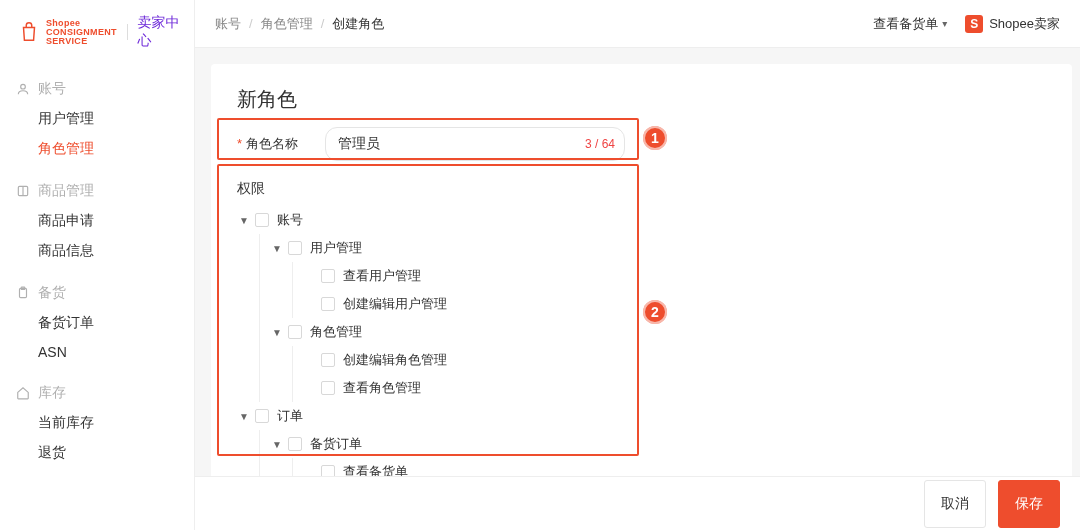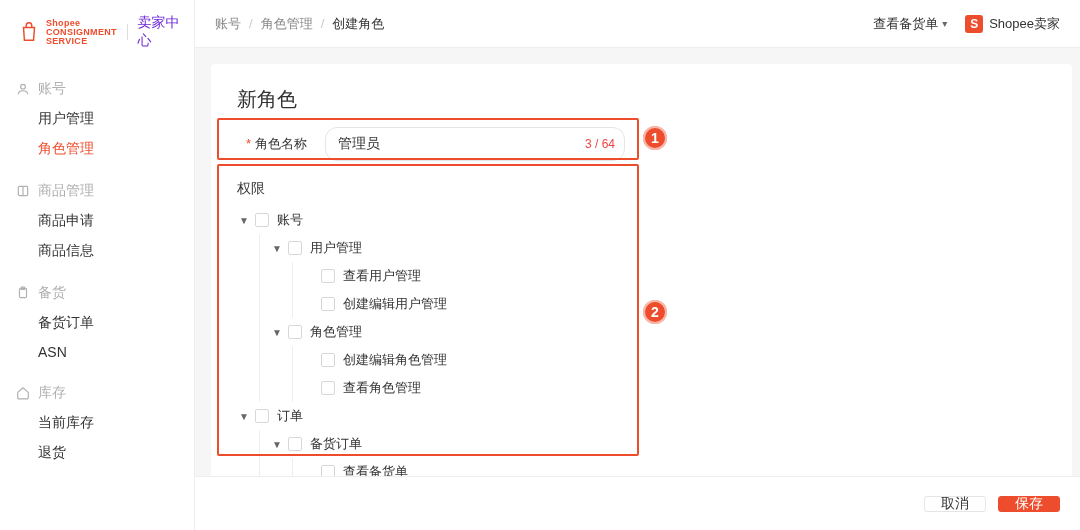--- a/index.html
+++ b/index.html
@@ -29,39 +29,39 @@
   .breadcrumb .crumb.current { color:#333; cursor:default; }
   .breadcrumb .sep { color:#ccc; }
   .top-right { display:flex; align-items:center; gap:18px; color:#333; }
   .lang { display:flex; align-items:center; gap:4px; cursor:pointer; }
   .user { display:flex; align-items:center; gap:6px; cursor:pointer; }
   .user-badge { width:18px; height:18px; background:#ee4d2d; border-radius:3px; color:#fff; font-size:12px; font-weight:700; display:flex; align-items:center; justify-content:center; }
   .content-scroll { flex:1; overflow:auto; padding:16px 8px 0 16px; }
   .card { background:#fff; border-radius:4px; padding:22px 26px 30px 26px; min-height:420px; }
   .card-title { font-size:20px; font-weight:500; color:#333; margin-bottom:14px; }
   .form-row { display:flex; align-items:center; }
-  .form-label { width:70px; text-align:right; font-size:13px; color:#333; }
+  .form-label { width:70px; text-align:left; font-size:13px; color:#333; }
   .form-label .star { color:#ee4d2d; margin-right:4px; }
   .form-input-wrap { position:relative; width:300px; margin-left:18px; }
   .form-input { width:100%; height:34px; border:1px solid #e5e5e5; border-radius:12px; padding:0 60px 0 12px; font-size:14px; color:#333; outline:none; }
   .char-count { position:absolute; right:10px; top:50%; transform:translateY(-50%); font-size:12px; color:#ef4444; }
   .perm-title { font-size:14px; color:#333; margin-top:19px; margin-bottom:8px; }
   .tree { font-size:13px; color:#333; }
   .tree-row { display:flex; align-items:center; padding:5px 0; }
   .caret { width:14px; text-align:center; color:#666; font-size:10px; cursor:pointer; user-select:none; }
   .caret.empty { visibility:hidden; }
   .chk { width:14px; height:14px; border:1.5px solid #d8d8d8; border-radius:2px; margin:0 8px 0 4px; cursor:pointer; flex:0 0 14px; }
   .tree-children { margin-left:22px; border-left:1px solid #eee; padding-left:10px; }
   
   .hl { position:absolute; border:2px solid #ee4d2d; pointer-events:none; border-radius:2px; }
   .marker { position:absolute; width:24px; height:24px; border-radius:50%; background:#ee4d2d; color:#fff; font-weight:700; font-size:14px; display:flex; align-items:center; justify-content:center; box-shadow:0 0 0 2px rgba(255,255,255,0.6) inset; }
   .card-rel { position:relative; }
   
   .footer { height:54px; flex:0 0 54px; background:#fff; border-top:1px solid #eee; display:flex; align-items:center; justify-content:flex-end; gap:12px; padding:0 20px; }
-  .btn { height:16px; padding:0 16px; border-radius:3px; font-size:14px; cursor:pointer; display:flex; align-items:center; }
+  .btn { height:48px; padding:0 16px; border-radius:3px; font-size:14px; cursor:pointer; display:flex; align-items:center; }
   .btn-secondary { background:#fff; border:1px solid #e5e5e5; color:#333; }
   .btn-primary { background:#ee4d2d; border:1px solid #ee4d2d; color:#fff; }
 </style>
 </head>
 <body>
 
 <div class="app">
 
   <div class="sidebar">
     <div class="brand">

